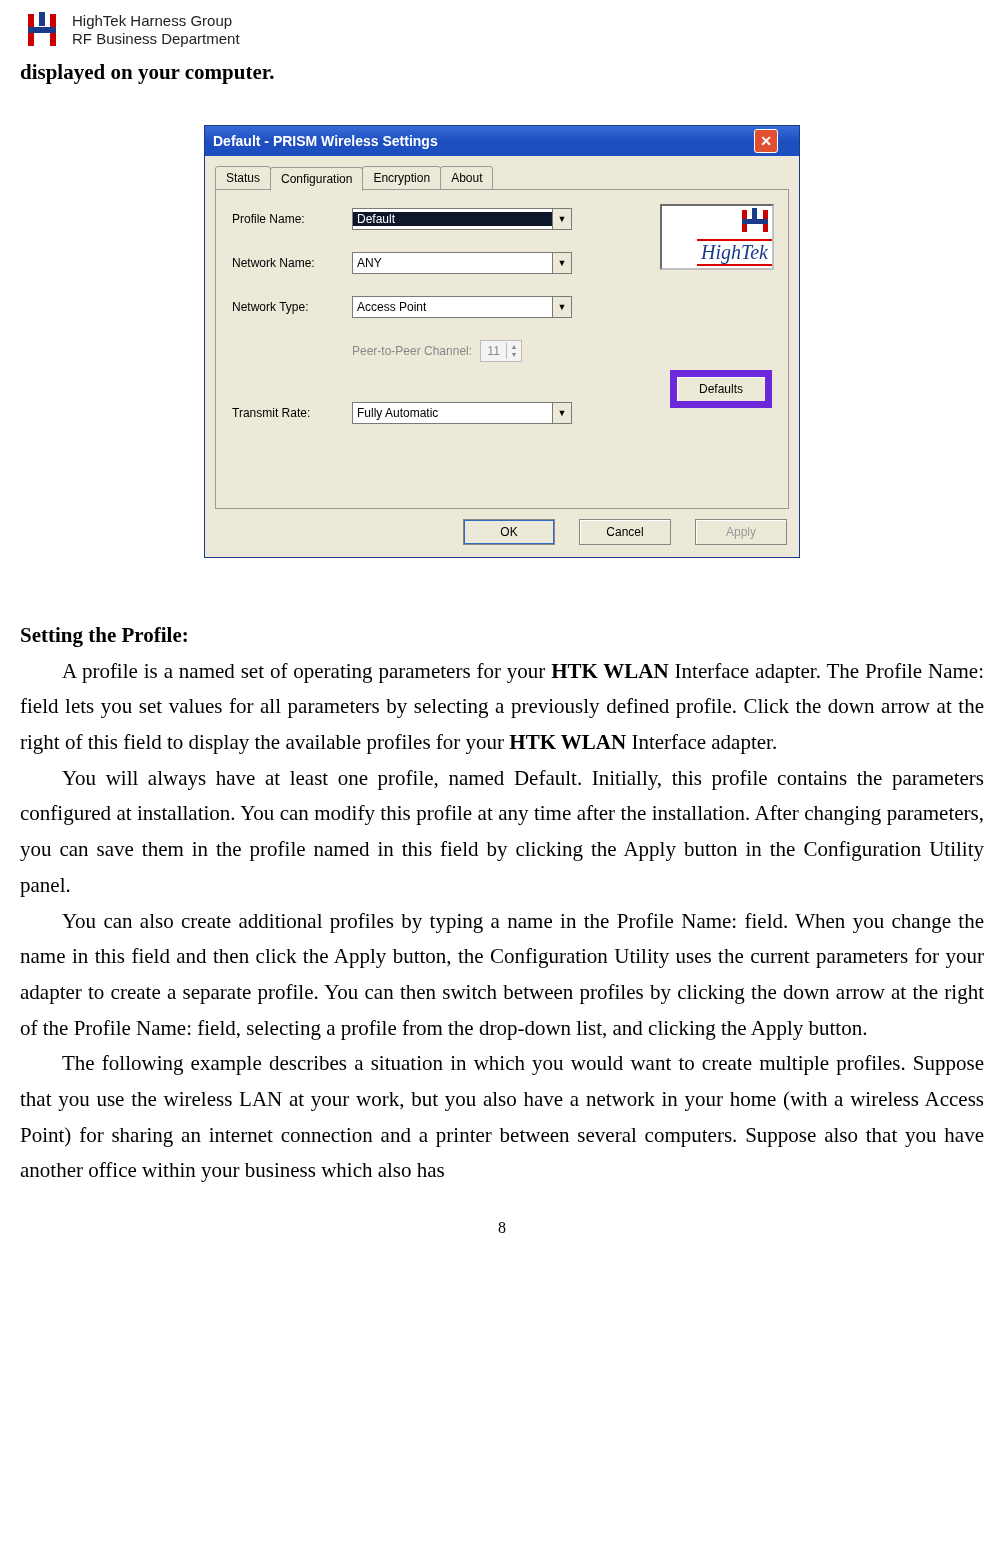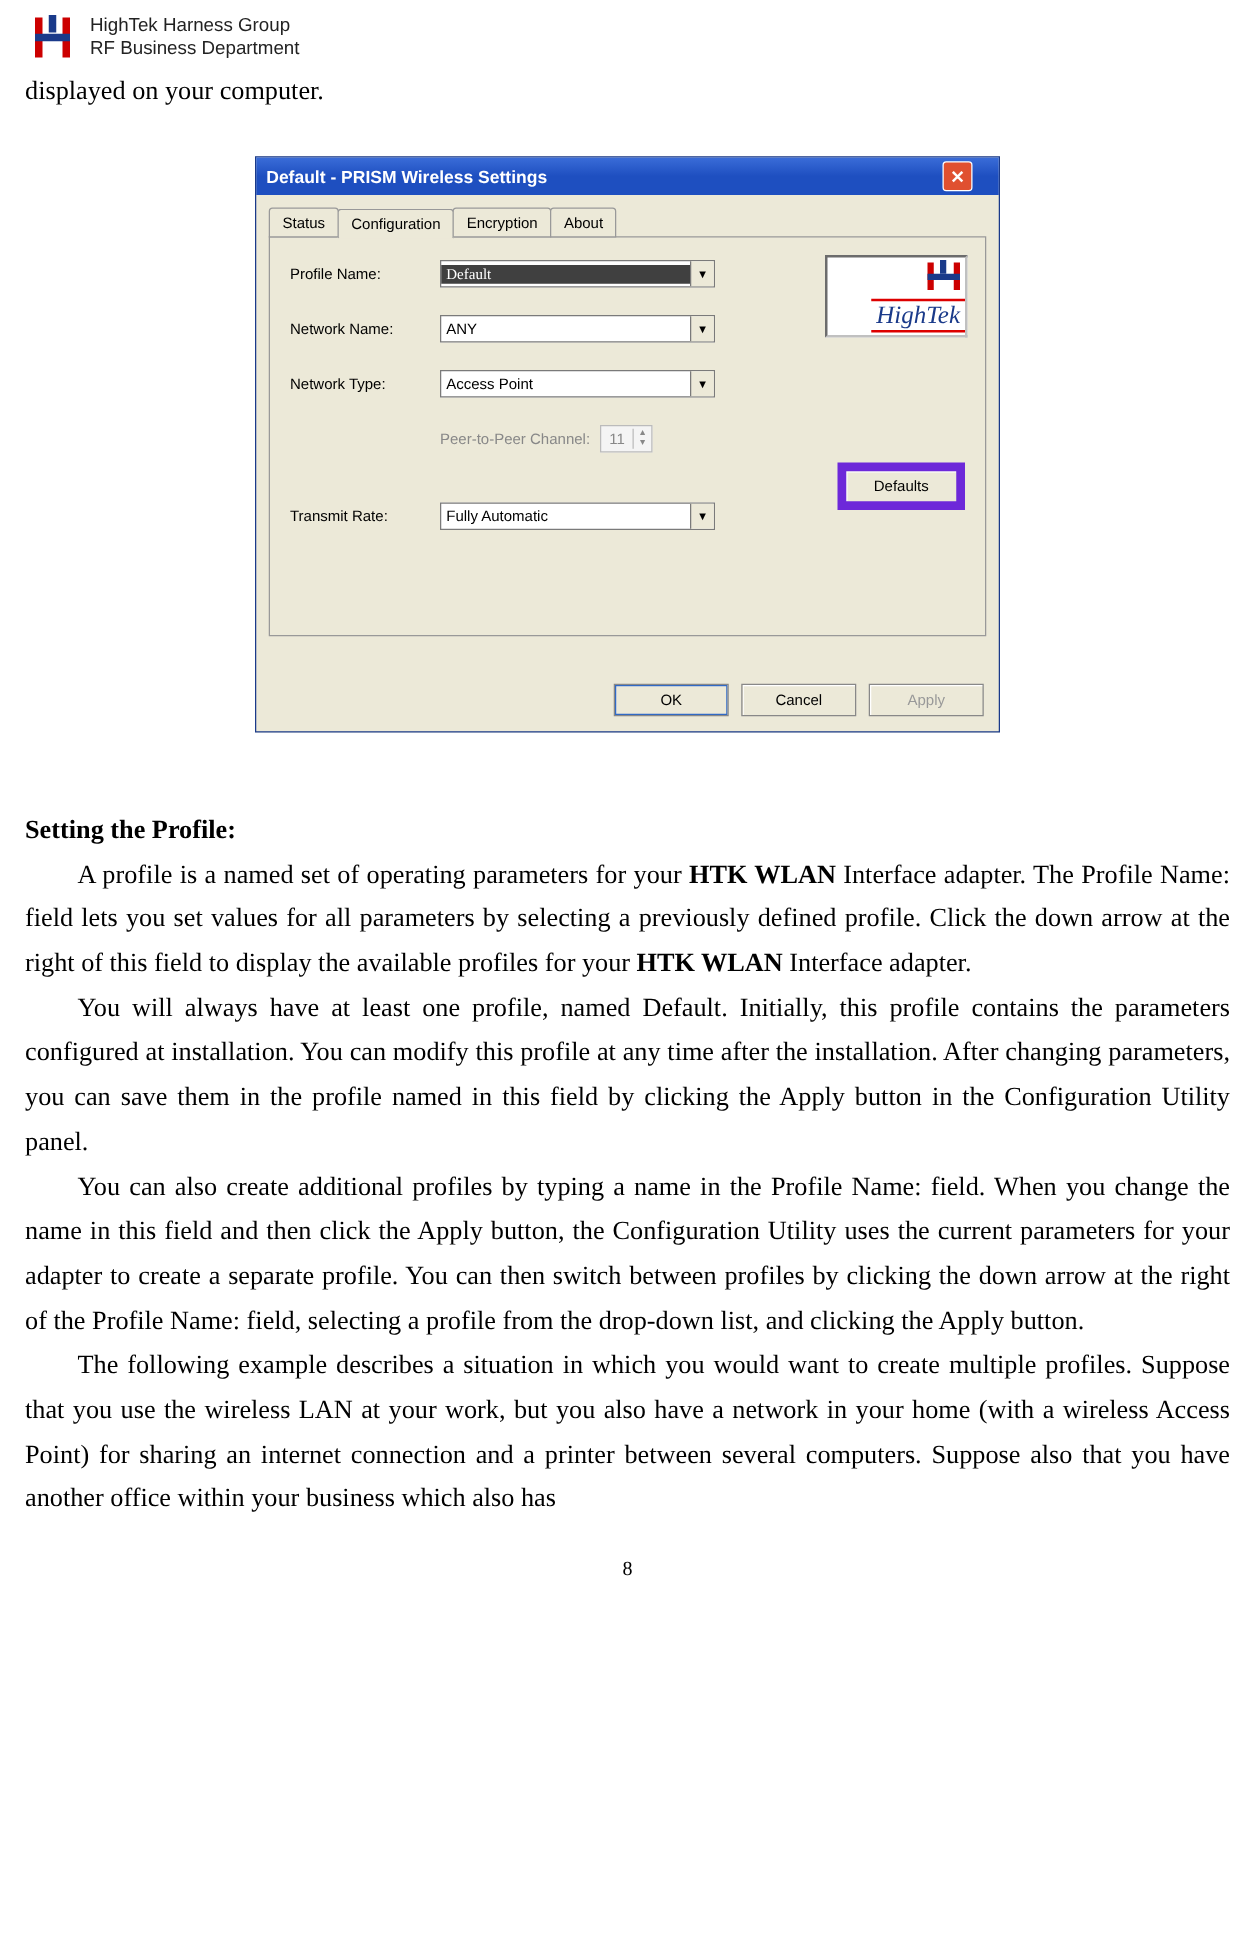--- a/index.html
+++ b/index.html
@@ -28,20 +28,21 @@
   }
   .header-text {
     font-family: "Comic Sans MS", cursive, sans-serif;
     font-size: 15px;
     line-height: 1.2;
     color: #222;
   }
   .intro-line {
     font-size: 21px;
     margin-bottom: 40px;
+    font-weight: bold;
   }
   .screenshot-wrap {
     display: flex;
     justify-content: center;
     margin-bottom: 60px;
   }
   .win {
     width: 594px;
     border: 1px solid #1a3a8a;
     background: #ece9d8;
@@ -133,23 +134,22 @@
     width: 18px;
     height: 100%;
     background: #ece9d8;
     border-left: 1px solid #7a7a7a;
     display: flex;
     align-items: center;
     justify-content: center;
     font-size: 9px;
   }
   .combo.selected .val {
-    background: #404040;
+    background: #0f172a;
     color: #fff;
-    font-family: Liberation Serif, serif;
   }
   .brand-box {
     position: absolute;
     top: 14px;
     right: 14px;
     width: 110px;
     height: 62px;
     border: 2px inset #c0c0c0;
     background: #fff;
     display: flex;
@@ -212,23 +212,22 @@
     background: #ece9d8;
     font-size: 12px;
     display: flex;
     align-items: center;
     justify-content: center;
     box-shadow: 1px 1px 0 #fff inset;
   }
   .dlg-buttons {
     display: flex;
     justify-content: flex-end;
-    gap: 10px;
+    gap: 24px;
     padding: 0 12px 12px 0;
-    margin-top: 28px;
   }
   .dlg-btn {
     width: 90px;
     height: 24px;
     border: 1px solid #888;
     background: #ece9d8;
     font-size: 12px;
     display: flex;
     align-items: center;
     justify-content: center;

